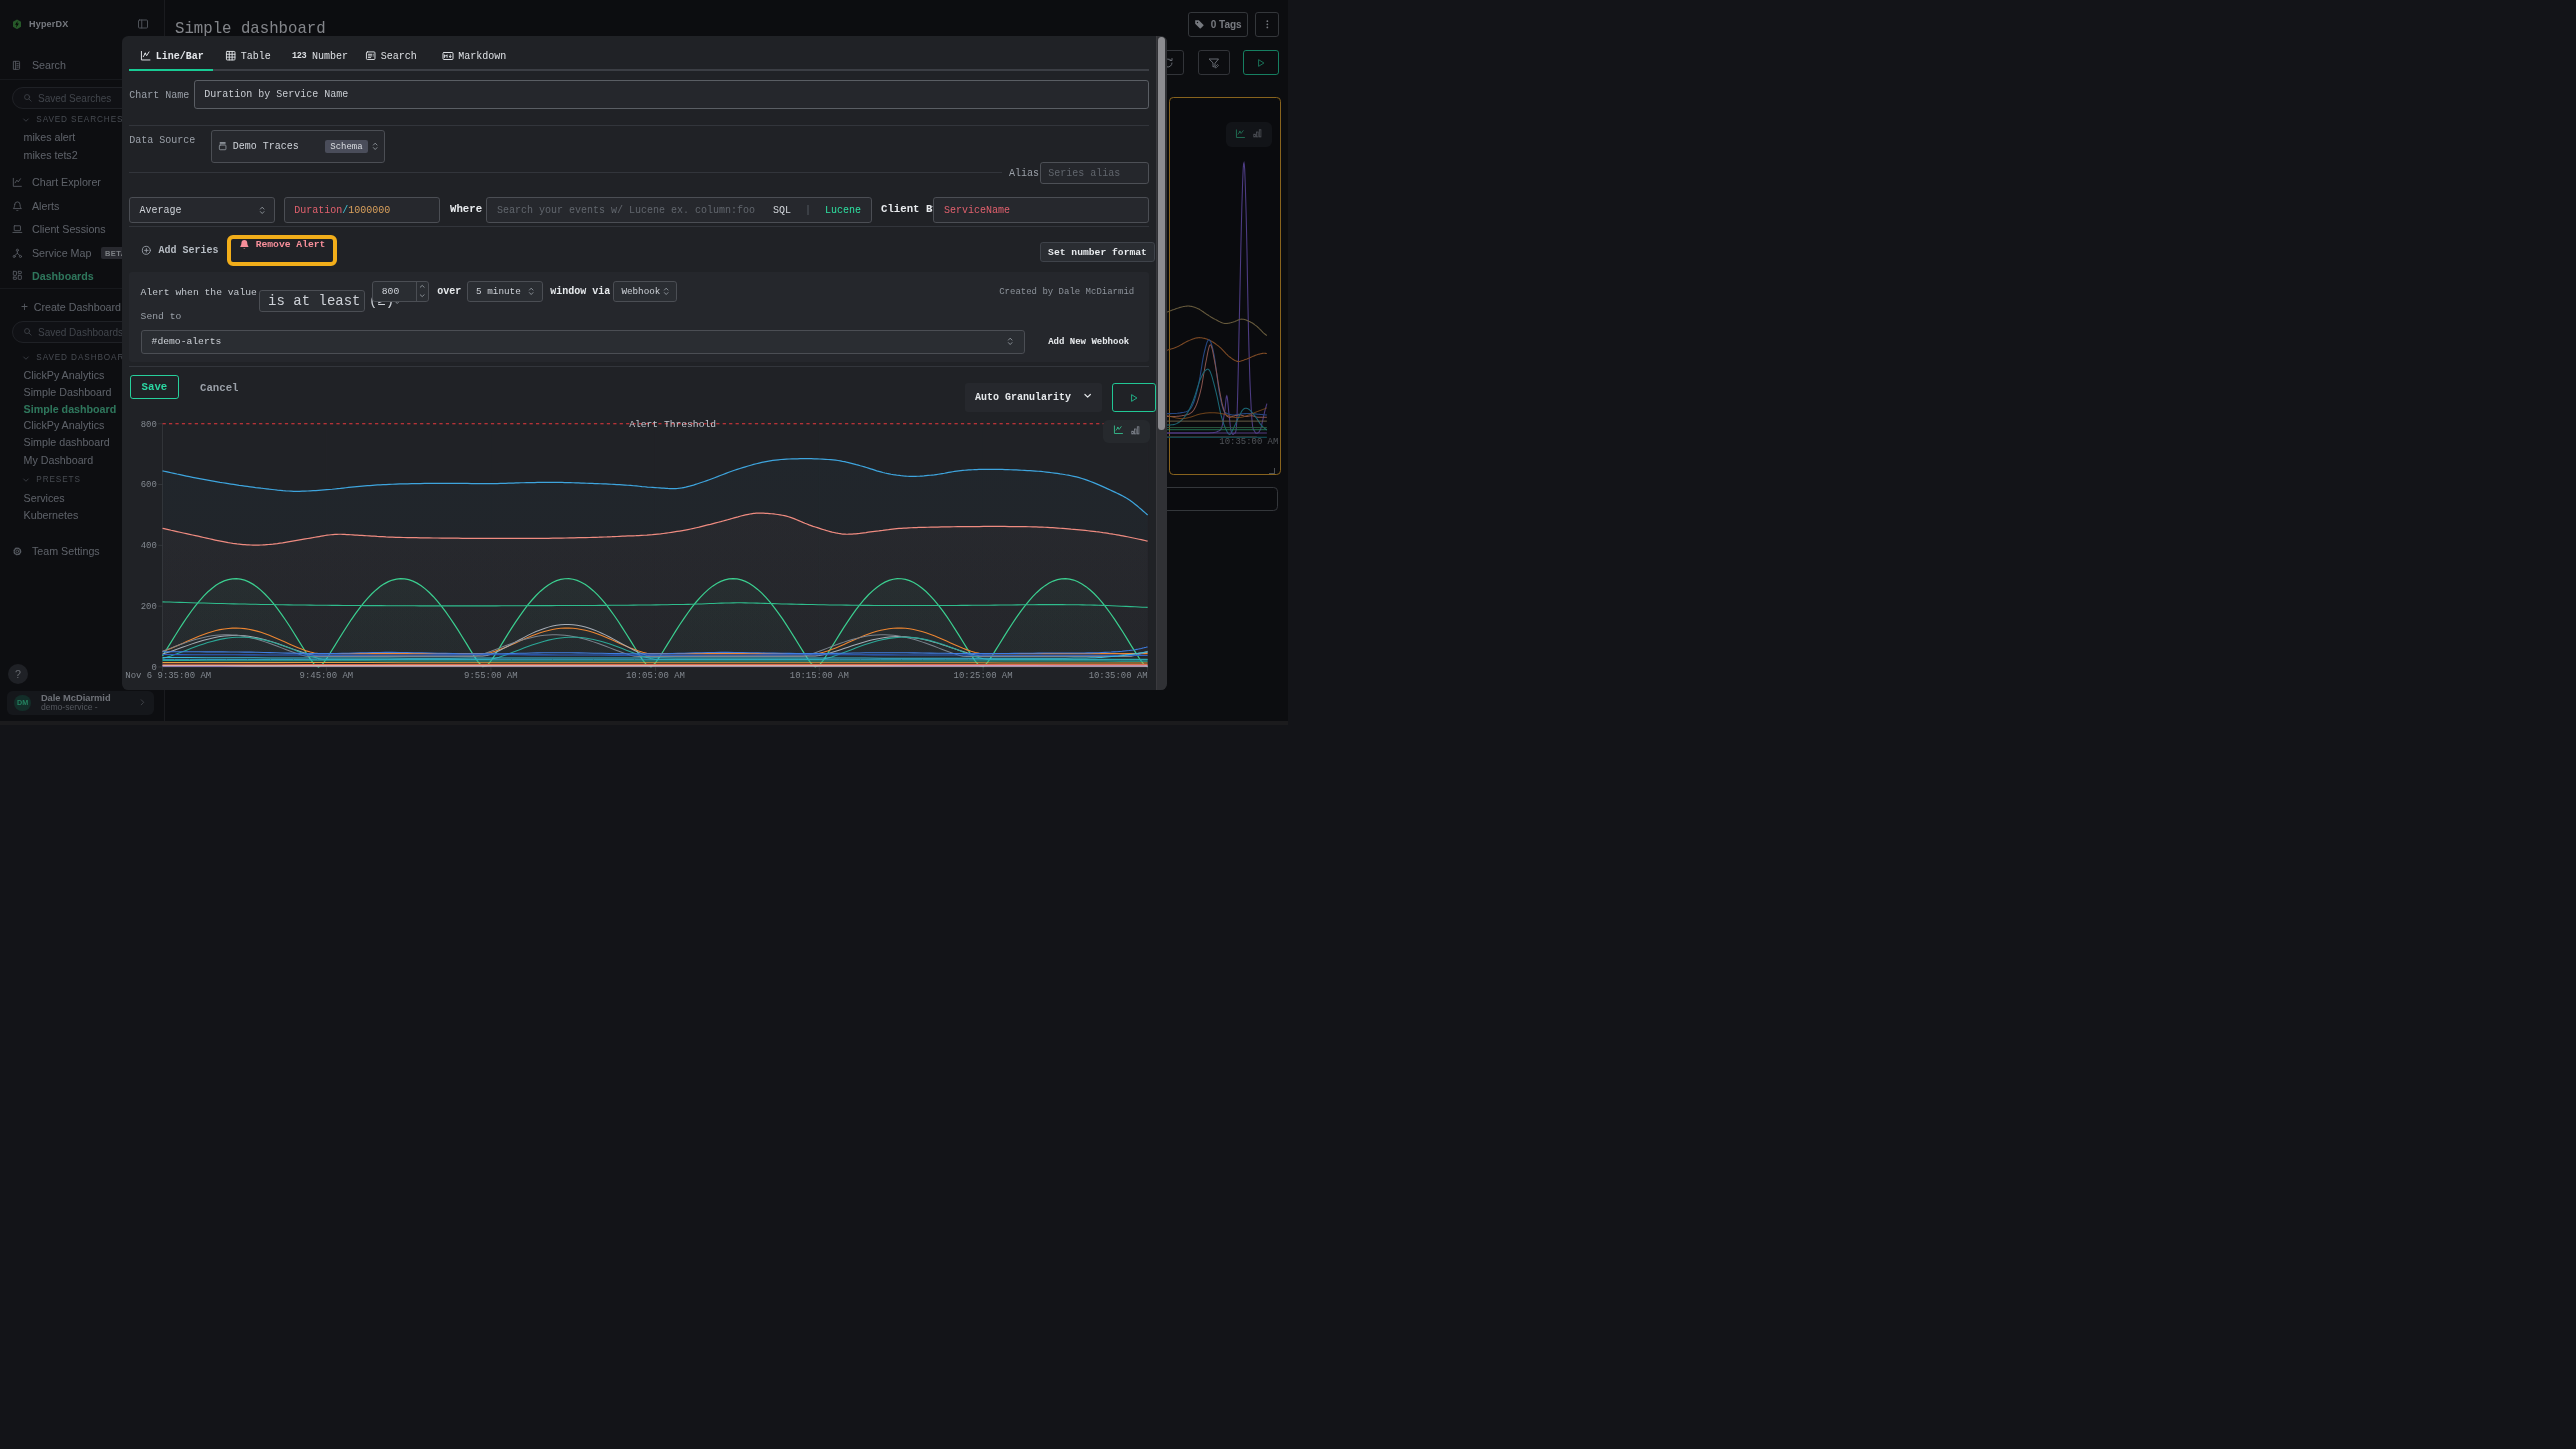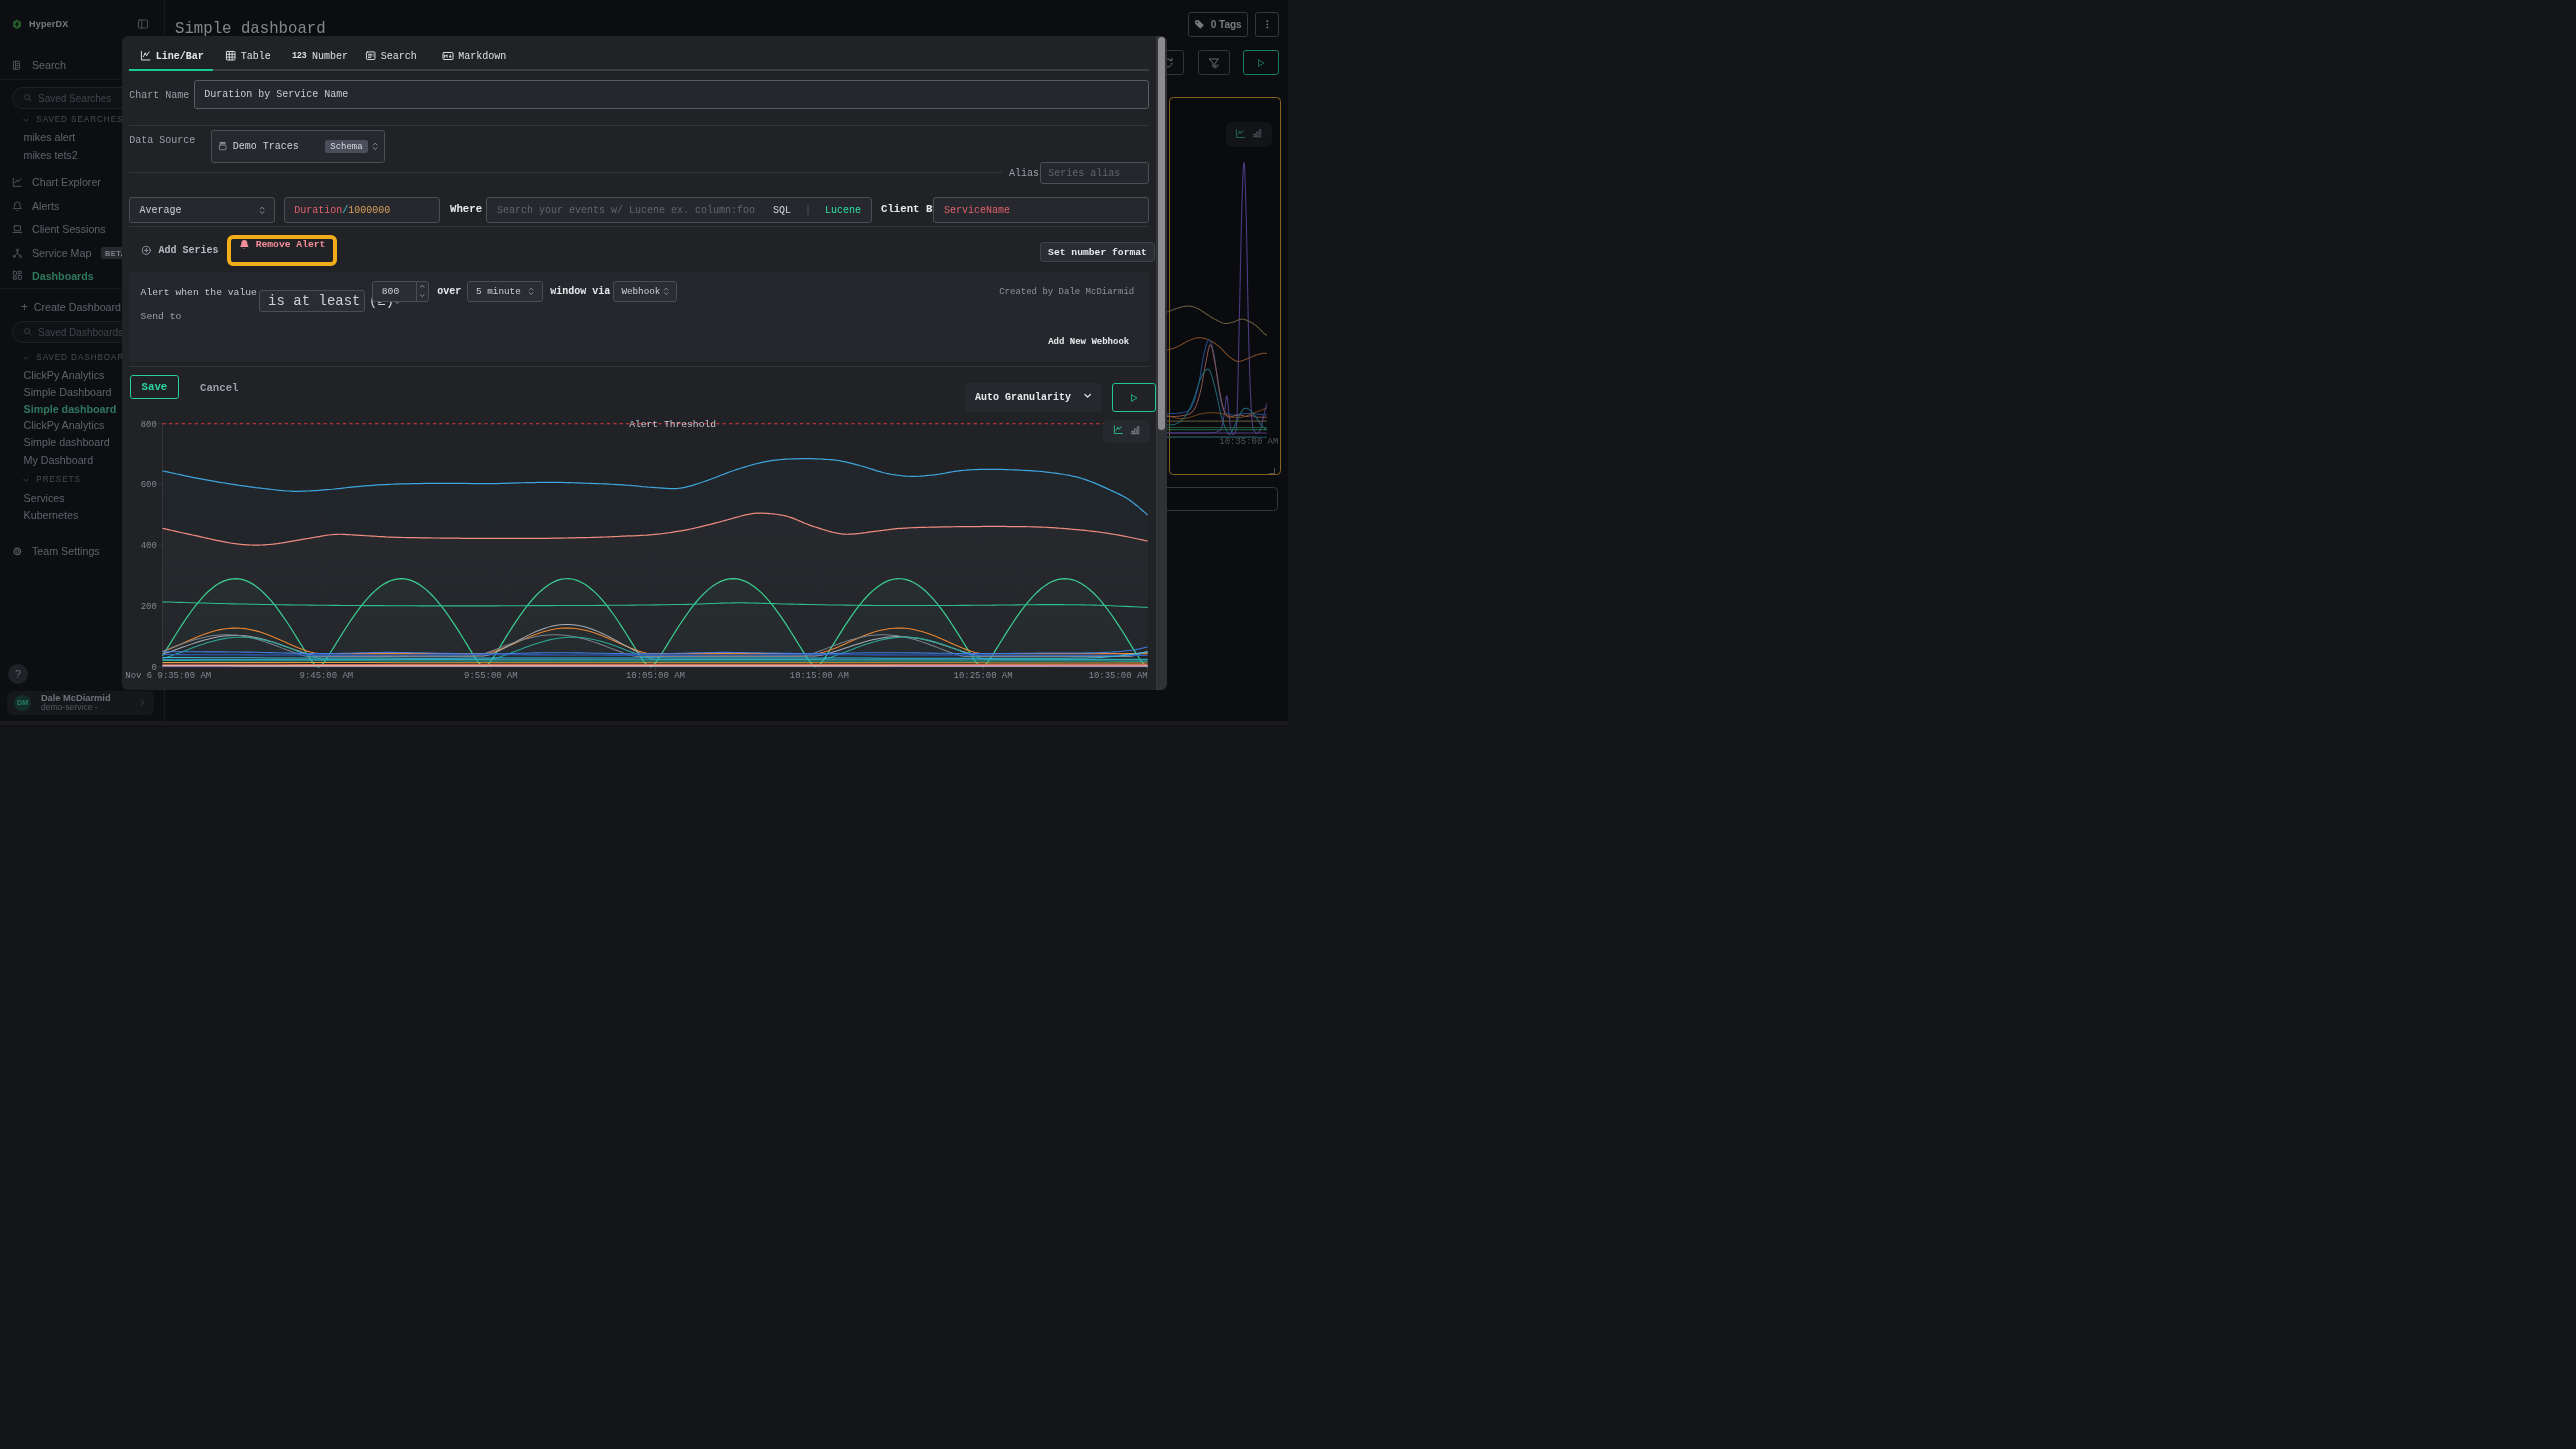--- a/index.html
+++ b/index.html
@@ -391,20 +391,29 @@
         <span>Webhook</span>
         <span class="cv">
           <svg width="6.4" height="10.7" viewBox="0 0 10 16" fill="none" stroke="currentColor" stroke-width="1.5" stroke-linecap="round" stroke-linejoin="round">
             <path d="M2.2 6l2.8-3L7.8 6"></path>
             <path d="M2.2 10l2.8 3 2.8-3"></path>
           </svg>
         </span>
       </div>
       <div class="lbl" style="left:870px;top:15px;font-size:9px;color:#8d939b">Created by Dale McDiarmid</div>
       <div class="lbl" style="left:11.4px;top:39px;font-size:9.7px">Send to</div>
+      <div class="sel" style="left:11.4px;top:58px;width:884px;height:23.6px;padding:0 10px;font-size:9.7px">
+        <span>#demo-alerts</span>
+        <span class="cv">
+          <svg width="6.4" height="10.7" viewBox="0 0 10 16" fill="none" stroke="currentColor" stroke-width="1.5" stroke-linecap="round" stroke-linejoin="round">
+            <path d="M2.2 6l2.8-3L7.8 6"></path>
+            <path d="M2.2 10l2.8 3 2.8-3"></path>
+          </svg>
+        </span>
+      </div>
       <div class="boldw" style="left:919px;top:65px;font-size:9px">Add New Webhook</div>
     </div>
     <div class="divider" style="top:330px;width:1020px"></div>
     <div id="savebtn">Save</div>
     <div id="cancel">Cancel</div>
     <div id="autogran">
       <span>Auto Granularity</span>
       <span style="margin-left:auto"><svg width="9.3" height="9.3" viewBox="0 0 24 24" fill="none" stroke="currentColor" stroke-width="3" stroke-linecap="round" stroke-linejoin="round">
           <path d="M5 9l7 7 7-7"></path>
         </svg></span>

